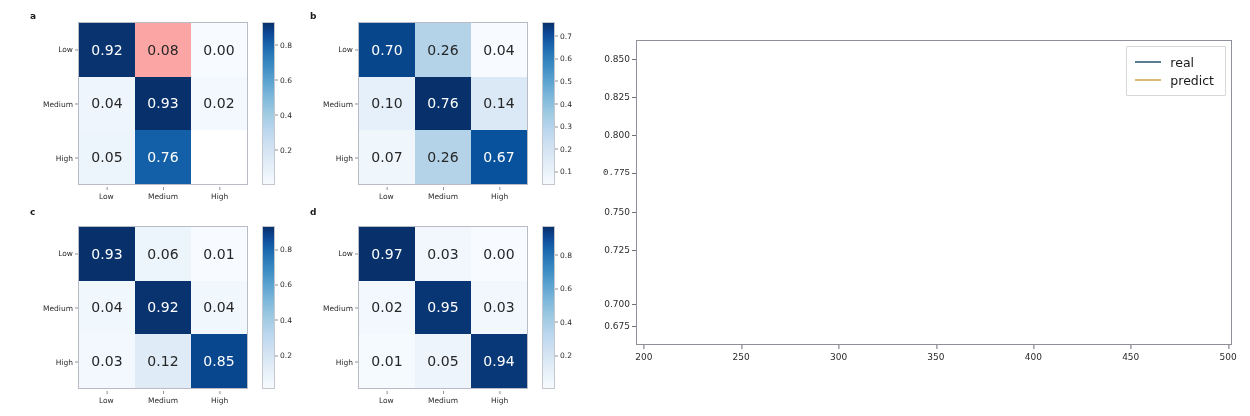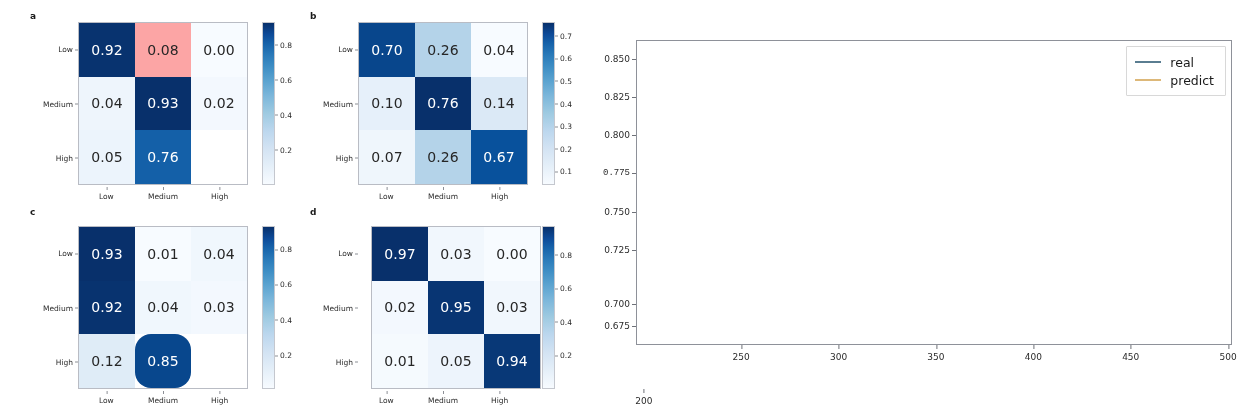--- a/index.html
+++ b/index.html
@@ -178,27 +178,28 @@
             <div class="cbar-tick" style="top: 63.8889%;">0.3</div>
             <div class="cbar-tick" style="top: 77.7778%;">0.2</div>
             <div class="cbar-tick" style="top: 91.6667%;">0.1</div>
           </div>
         </div>
       </div>
       <div class="cm-panel" style="left: 30px; top: 208px; width: 280px; height: 200px;">
         <div class="panel-letter">c</div>
         <div class="cm-grid" style="left: 48px; top: 18px; width: 170px; height: 163px;">
           <div class="cm-cell dark" style="background: rgb(8, 48, 107);">0.93</div>
+          <div class="cm-cell" style="background: rgb(236, 244, 252);">0.06</div>
           <div class="cm-cell" style="background: rgb(247, 251, 255);">0.01</div>
           <div class="cm-cell" style="background: rgb(240, 247, 253);">0.04</div>
           <div class="cm-cell dark" style="background: rgb(8, 51, 111);">0.92</div>
           <div class="cm-cell" style="background: rgb(240, 247, 253);">0.04</div>
           <div class="cm-cell" style="background: rgb(243, 248, 254);">0.03</div>
           <div class="cm-cell" style="background: rgb(223, 236, 247);">0.12</div>
-          <div class="cm-cell dark" style="background: rgb(8, 71, 141); border-radius: 16px;">0.85</div>
+          <div class="cm-cell dark" style="background: rgb(8, 71, 141);">0.85</div>
         </div>
         <div class="ylabels" style="left: 0px; top: 18px; width: 48px; height: 163px;">
           <div class="ylab" style="top: 16.6667%;">Low</div>
           <div class="ylab" style="top: 50%;">Medium</div>
           <div class="ylab" style="top: 83.3333%;">High</div>
         </div>
         <div class="xlabels" style="left: 48px; top: 188px; width: 170px;">
           <div class="xlab" style="left: 16.6667%;">Low</div>
           <div class="xlab" style="left: 50%;">Medium</div>
           <div class="xlab" style="left: 83.3333%;">High</div>
@@ -208,21 +209,21 @@
           <div class="cbar-ticks">
             <div class="cbar-tick" style="top: 14.1304%;">0.8</div>
             <div class="cbar-tick" style="top: 35.8696%;">0.6</div>
             <div class="cbar-tick" style="top: 57.6087%;">0.4</div>
             <div class="cbar-tick" style="top: 79.3478%;">0.2</div>
           </div>
         </div>
       </div>
       <div class="cm-panel" style="left: 310px; top: 208px; width: 280px; height: 200px;">
         <div class="panel-letter">d</div>
-        <div class="cm-grid" style="left: 61px; top: 18px; width: 170px; height: 163px;">
+        <div class="cm-grid" style="left: 48px; top: 18px; width: 170px; height: 163px;">
           <div class="cm-cell dark" style="background: rgb(8, 48, 107);">0.97</div>
           <div class="cm-cell" style="background: rgb(241, 247, 253);">0.03</div>
           <div class="cm-cell" style="background: rgb(247, 251, 255);">0.00</div>
           <div class="cm-cell" style="background: rgb(243, 248, 254);">0.02</div>
           <div class="cm-cell dark" style="background: rgb(8, 53, 115);">0.95</div>
           <div class="cm-cell" style="background: rgb(241, 247, 253);">0.03</div>
           <div class="cm-cell" style="background: rgb(245, 250, 254);">0.01</div>
           <div class="cm-cell" style="background: rgb(237, 244, 252);">0.05</div>
           <div class="cm-cell dark" style="background: rgb(8, 56, 119); text-align: center;">0.94</div>
         </div>
@@ -255,21 +256,21 @@
         <div class="lc-ylab" style="top: 19.0625px;">0.850</div>
         <div class="lc-ylab" style="top: 57.1875px;">0.825</div>
         <div class="lc-ylab" style="top: 95.3125px;">0.800</div>
         <div class="lc-ylab" style="top: 133.438px; font-family: Liberation Mono, monospace;">0.775</div>
         <div class="lc-ylab" style="top: 171.562px;">0.750</div>
         <div class="lc-ylab" style="top: 209.688px;">0.725</div>
         <div class="lc-ylab" style="top: 264px;">0.700</div>
         <div class="lc-ylab" style="top: 285.937px;">0.675</div>
       </div>
     <div id="lc-xticks">
-        <div class="lc-xlab" style="left: 7.79085px; margin-top: 44px;">200</div>
+        <div class="lc-xlab" style="left: 7.79085px;">200</div>
         <div class="lc-xlab" style="left: 105.176px;">250</div>
         <div class="lc-xlab" style="left: 202.562px;">300</div>
         <div class="lc-xlab" style="left: 299.948px;">350</div>
         <div class="lc-xlab" style="left: 397.333px;">400</div>
         <div class="lc-xlab" style="left: 494.719px;">450</div>
         <div class="lc-xlab" style="left: 592.105px;">500</div>
       </div>
     <svg id="lc-svg" width="596" height="305">
         <polyline points="7.79,267.64 11.69,266.88 15.58,265.81 19.48,264.59 23.37,262.91 27.27,260.77 31.16,261.84 35.06,263.52 38.95,264.13 42.85,264.89 46.75,266.42 50.64,265.81 54.54,267.03 58.43,269.01 62.33,268.25 66.22,269.47 70.12,272.21 74.01,272.97 77.91,271.60 81.80,272.52 85.70,273.89 89.59,272.97 93.49,271.45 97.39,272.52 101.28,274.35 105.18,276.48 109.07,278.62 112.97,280.60 116.86,282.58 120.76,283.19 124.65,284.41 128.55,285.17 132.44,283.19 136.34,281.21 140.24,282.58 144.13,283.65 148.03,281.67 151.92,279.84 155.82,279.07 159.71,278.31 163.61,278.77 167.50,277.85 171.40,278.92 175.29,278.31 179.19,277.85 183.08,278.62 186.98,277.70 190.88,278.31 194.77,277.40 198.67,276.79 202.56,263.06 206.46,243.24 210.35,231.80 214.25,225.70 218.14,223.41 222.04,224.63 225.93,226.46 229.83,227.68 233.73,225.70 237.62,224.17 241.52,212.74 245.41,221.12 249.31,227.99 253.20,229.82 257.10,230.73 260.99,231.34 264.89,229.51 268.78,230.27 272.68,231.80 276.58,232.87 280.47,234.85 284.37,233.78 288.26,232.87 292.16,231.80 296.05,229.82 299.95,226.46 303.84,224.63 307.74,225.70 311.63,226.77 315.53,227.99 319.42,231.80 323.32,228.29 327.22,224.17 331.11,225.24 335.01,226.16 338.90,223.41 342.80,221.12 346.69,218.84 350.59,216.55 354.48,217.62 358.38,215.02 362.27,212.43 366.17,210.45 370.07,208.47 373.96,206.64 377.86,204.35 381.75,202.37 385.65,200.54 389.54,198.25 393.44,195.96 397.33,193.67 401.23,176.14 405.12,174.61 409.02,176.90 412.92,182.24 416.81,186.51 420.71,188.64 424.60,190.62 428.50,192.61 432.39,194.74 436.29,196.72 440.18,198.71 444.08,200.54 447.97,202.37 451.87,204.35 455.76,206.33 459.66,208.16 463.56,209.99 467.45,211.97 471.35,213.96 475.24,215.79 479.14,217.62 483.03,219.60 486.93,221.12 490.82,222.19 494.72,223.11 498.61,224.17 502.51,225.24 506.41,226.16 510.30,227.22 514.20,228.29 518.09,229.51 521.99,230.73 525.88,231.80 529.78,232.87 533.67,233.78 537.57,234.85 541.46,235.92 545.36,237.14 549.25,238.36 553.15,239.42 557.05,240.49 560.94,241.71 564.84,242.93 568.73,244.00 572.63,245.07 576.52,246.29 580.42,248.12 584.31,250.10 588.21,248.57 592.10,242.47" fill="none" stroke="#5a7d91" stroke-width="1.3" stroke-linejoin="round" stroke-linecap="round"></polyline>
         <polyline points="7.79,267.33 11.69,266.42 15.58,265.35 19.48,263.98 23.37,262.15 27.27,260.32 31.16,261.38 35.06,263.06 38.95,263.67 42.85,264.43 46.75,265.96 50.64,265.35 54.54,266.57 58.43,268.55 62.33,267.79 66.22,269.01 70.12,271.75 74.01,272.52 77.91,271.14 81.80,272.06 85.70,273.43 89.59,272.52 93.49,270.99 97.39,272.06 101.28,273.89 105.18,276.02 109.07,278.16 112.97,280.14 116.86,281.97 120.76,282.73 124.65,283.95 128.55,284.72 132.44,282.73 136.34,280.75 140.24,282.13 144.13,283.19 148.03,281.21 151.92,279.38 155.82,278.62 159.71,277.85 163.61,278.31 167.50,277.40 171.40,278.47 175.29,277.85 179.19,277.40 183.08,278.16 186.98,277.25 190.88,277.85 194.77,276.94 198.67,276.33 202.56,269.16 206.46,250.86 210.35,236.37 214.25,228.75 218.14,224.94 222.04,225.70 225.93,227.22 229.83,228.29 233.73,226.46 237.62,224.94 241.52,218.07 245.41,219.60 249.31,225.70 253.20,228.75 257.10,230.27 260.99,231.04 264.89,229.21 268.78,229.82 272.68,231.34 276.58,232.56 280.47,234.39 284.37,233.48 288.26,232.56 292.16,231.34 296.05,229.51 299.95,226.16 303.84,224.33 307.74,225.24 311.63,226.46 315.53,227.68 319.42,229.82 323.32,227.68 327.22,223.72 331.11,224.94 335.01,225.70 338.90,223.11 342.80,220.67 346.69,218.53 350.59,216.09 354.48,217.01 358.38,214.57 362.27,211.97 366.17,209.99 370.07,208.16 373.96,206.33 377.86,203.89 381.75,202.06 385.65,200.23 389.54,197.79 393.44,195.66 397.33,193.22 401.23,179.95 405.12,175.83 409.02,176.44 412.92,181.02 416.81,185.59 420.71,188.03 424.60,190.17 428.50,192.15 432.39,194.13 436.29,196.27 440.18,198.25 444.08,200.23 447.97,202.06 451.87,203.89 455.76,205.87 459.66,207.86 463.56,209.69 467.45,211.52 471.35,213.50 475.24,215.48 479.14,217.31 483.03,219.14 486.93,220.67 490.82,221.89 494.72,222.80 498.61,223.72 502.51,224.94 506.41,225.85 510.30,226.77 514.20,227.99 518.09,229.21 521.99,230.27 525.88,231.34 529.78,232.56 533.67,233.48 537.57,234.39 541.46,235.61 545.36,236.83 549.25,237.90 553.15,238.97 557.05,240.19 560.94,241.41 564.84,242.47 568.73,243.54 572.63,244.76 576.52,245.98 580.42,247.51 584.31,249.34 588.21,249.64 592.10,243.54" fill="none" stroke="#ddb879" stroke-width="1.3" stroke-linejoin="round" stroke-linecap="round"></polyline>

